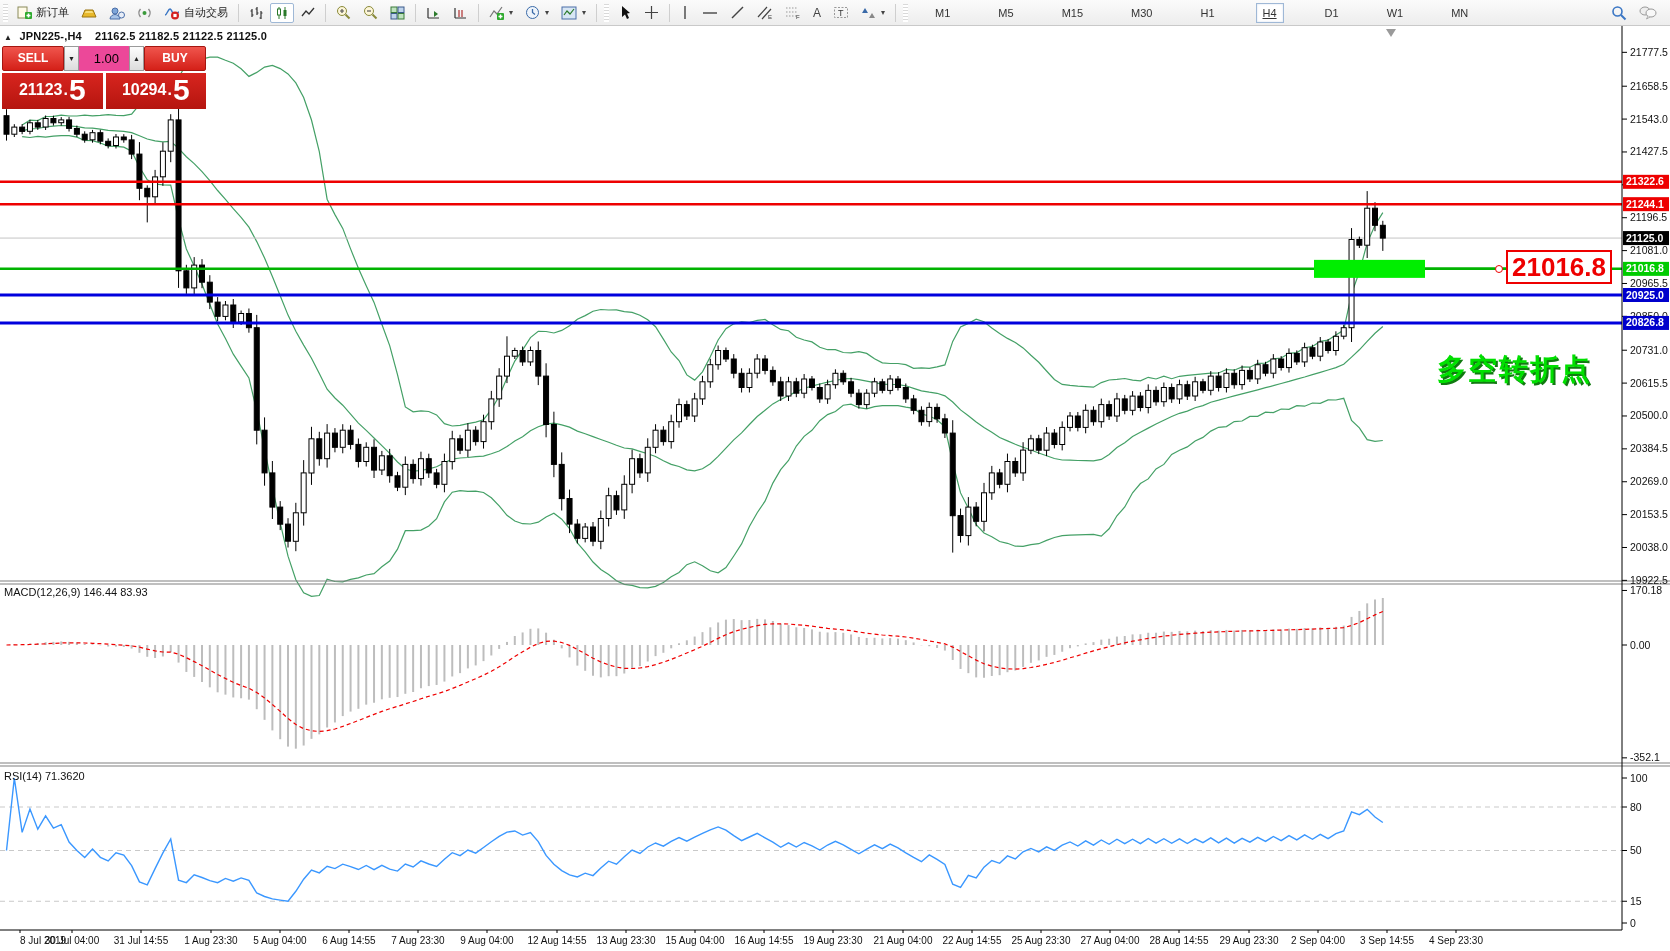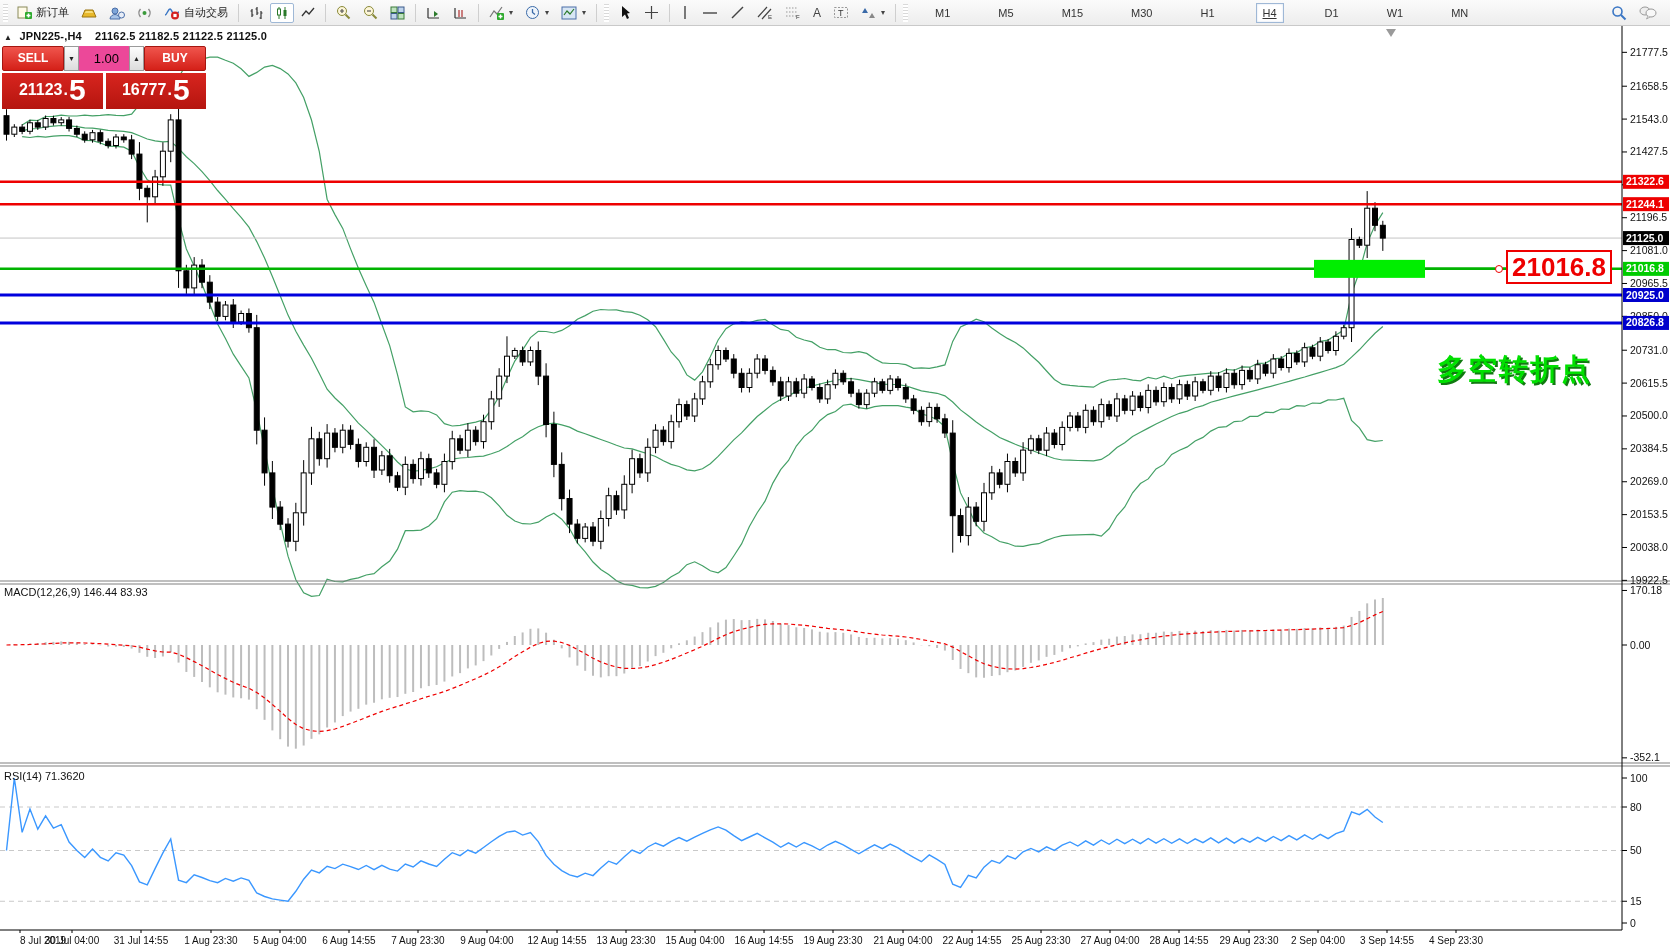--- a/index.html
+++ b/index.html
@@ -960,21 +960,21 @@
       <div class="tw-spin">▲</div>
       <div class="tw-btn">BUY</div>
     </div>
     <div id="tw-prices">
       <div class="tw-price">
         <span class="tw-num">21123</span>
         <span class="tw-dot">.</span>
         <span class="tw-pip">5</span>
       </div>
       <div class="tw-price">
-        <span class="tw-num">16777</span>
+        <span class="tw-num">10294</span>
         <span class="tw-dot">.</span>
         <span class="tw-pip">5</span>
       </div>
     </div>
   </div>
 
   <div id="turning-point">多空转折点</div>
   <div id="price-callout">21016.8</div>
   <div id="callout-anchor"></div>
 

